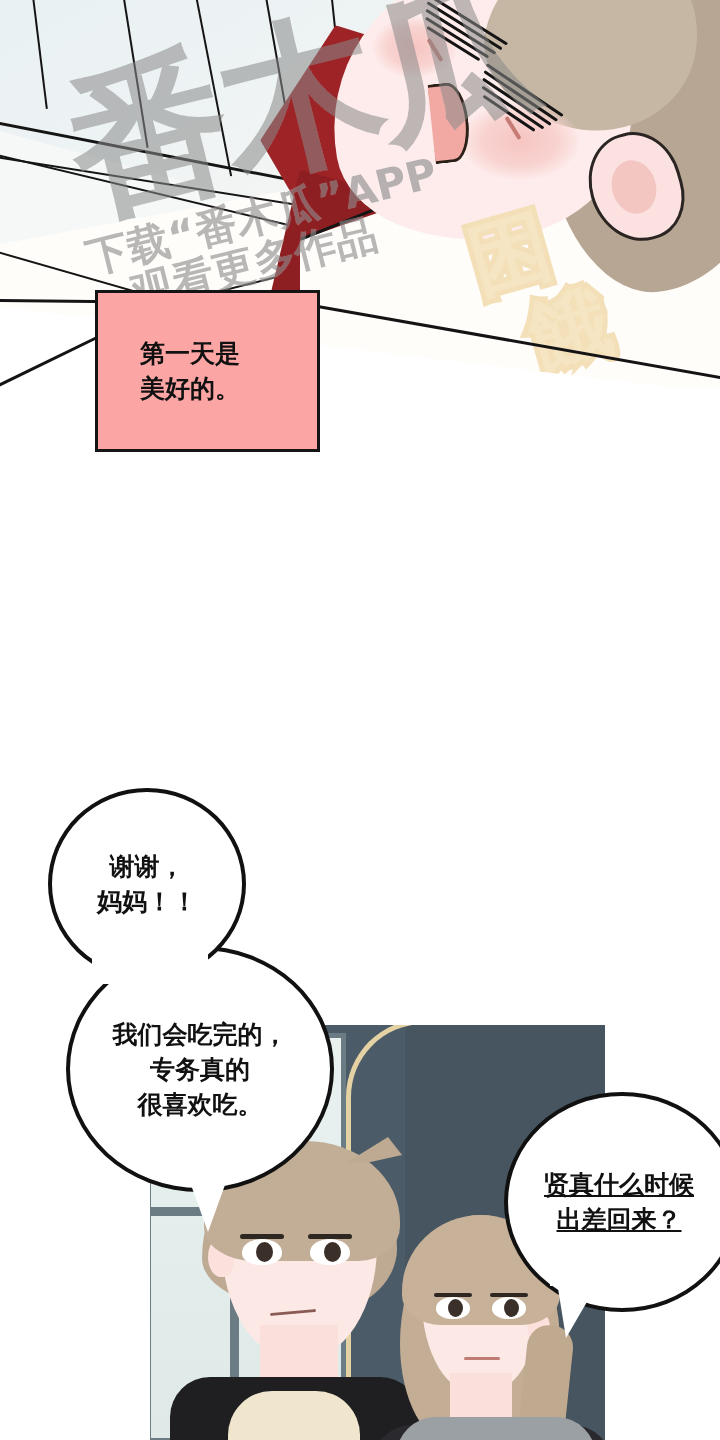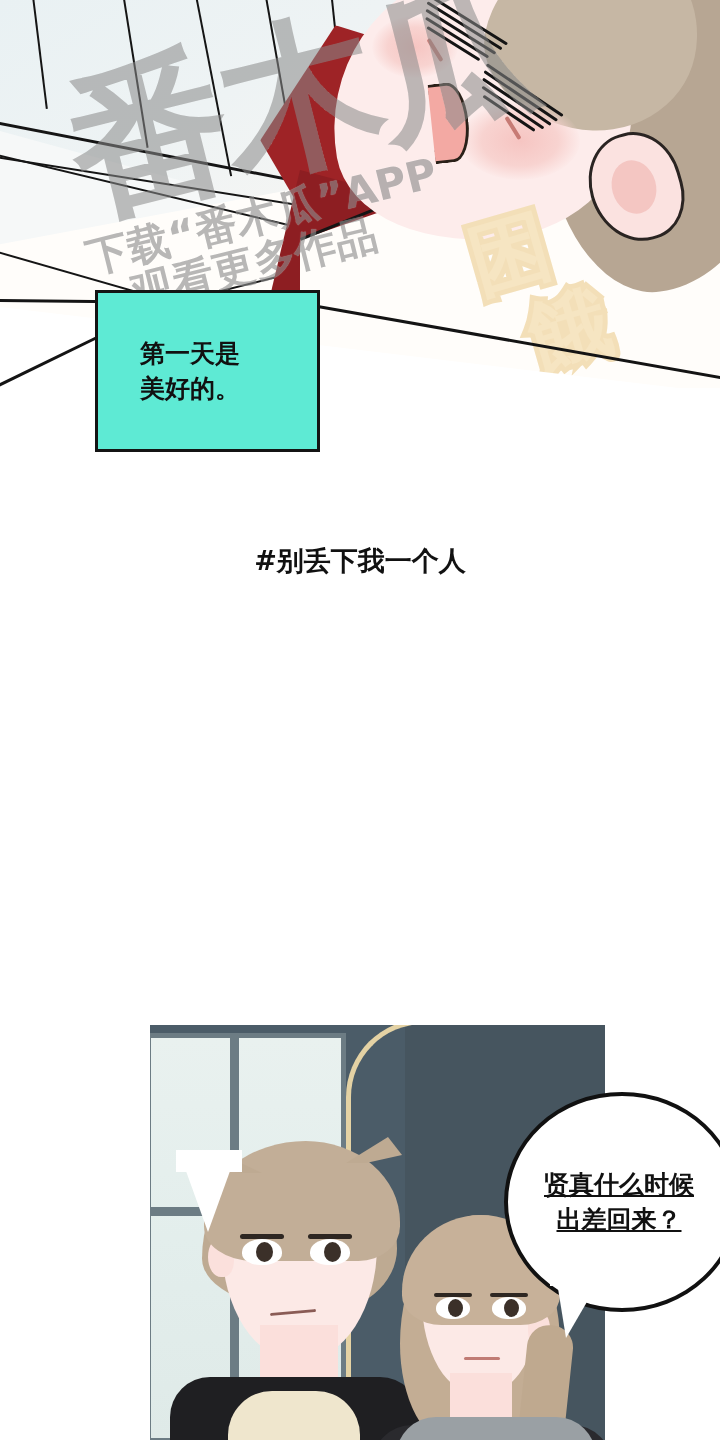--- a/index.html
+++ b/index.html
@@ -119,21 +119,21 @@
   }
   .wm-line{
     position:absolute;
     color:#8d8d8d;opacity:.62;font-weight:bold;
     transform:rotate(-14deg);white-space:nowrap;pointer-events:none;
     text-shadow:0 0 1px rgba(255,255,255,.8);
   }
 
   
   .capbox{
-    position:absolute;background:#5eead4;border:3px solid #141414;
+    position:absolute;background:#fca5a5;border:3px solid #141414;
     display:flex;align-items:center;justify-content:flex-start;
     box-sizing:border-box;
   }
   .capbox .t{
     color:#111;font-weight:bold;line-height:1.42;white-space:pre-line;
   }
 
   .hashline{
     position:absolute;left:0;width:720px;text-align:center;
     color:#111;font-weight:bold;
@@ -326,21 +326,20 @@
 
   <div style="position:absolute;left:-10px;top:299px;width:330px;height:3px;background:#141414;transform:rotate(0.6deg);transform-origin:0 0;"></div>
   <div style="position:absolute;left:318px;top:305px;width:412px;height:3px;background:#141414;transform:rotate(10deg);transform-origin:0 0;"></div>
   <div style="position:absolute;left:-10px;top:388px;width:120px;height:3px;background:#141414;transform:rotate(-26deg);transform-origin:0 0;"></div>
 
   <div class="capbox" style="left:95px;top:290px;width:225px;height:162px;padding-left:42px;">
     <div class="t" style="font-size:25px;">第一天是
 美好的。</div>
   </div>
 
-  <div class="hashline" style="top:543px;font-size:27px;">#别丢下我一个人</div>
 
 
   <div class="panel2">
     <div class="wall"></div>
     <div class="wall-dark"></div>
     <div class="molding"></div>
     <div class="molding2"></div>
 
     <div class="window"></div>
     <div class="mullion-v" style="left:80px;top:8px;height:410px;"></div>
@@ -376,25 +375,34 @@
     <div class="eye" style="left:298px;top:274px;width:15px;height:18px;"></div>
     <div class="eye" style="left:354px;top:274px;width:15px;height:18px;"></div>
     <div class="lid" style="left:284px;top:268px;width:38px;height:4px;border-radius:3px;"></div>
     <div class="lid" style="left:340px;top:268px;width:38px;height:4px;border-radius:3px;"></div>
     <div style="position:absolute;left:314px;top:332px;width:36px;height:3px;background:#c07b74;border-radius:3px;"></div>
     <div class="w-neck"></div>
     <div class="w-coat"></div>
     <div class="w-top"></div>
   </div>
 
+  <div class="bub" style="left:66px;top:946px;width:268px;height:246px;">
+    <div class="t" style="font-size:25px;">我们会吃完的，
+专务真的
+很喜欢吃。</div>
+  </div>
   <div style="position:absolute;left:178px;top:1160px;width:60px;height:72px;
               background:#fff;border-left:4px solid #111;border-right:4px solid #111;
               clip-path:polygon(4px 0, 56px 0, 30px 72px);"></div>
   <div style="position:absolute;left:176px;top:1150px;width:66px;height:22px;background:#fff;"></div>
 
+  <div class="bub" style="left:48px;top:788px;width:198px;height:192px;">
+    <div class="t" style="font-size:25px;">谢谢，
+妈妈！！</div>
+  </div>
 
   <div style="position:absolute;left:92px;top:944px;width:116px;height:40px;background:#fff;"></div>
 
   <div class="bub" style="left:504px;top:1092px;width:236px;height:220px;">
     <div class="t" style="font-size:25px;margin-left:-6px;text-decoration:underline;">贤真什么时候
 出差回来？</div>
   </div>
   <div style="position:absolute;left:552px;top:1276px;width:54px;height:62px;
               background:#fff;border-left:4px solid #111;border-right:4px solid #111;
               clip-path:polygon(4px 0, 50px 0, 14px 62px);"></div>

